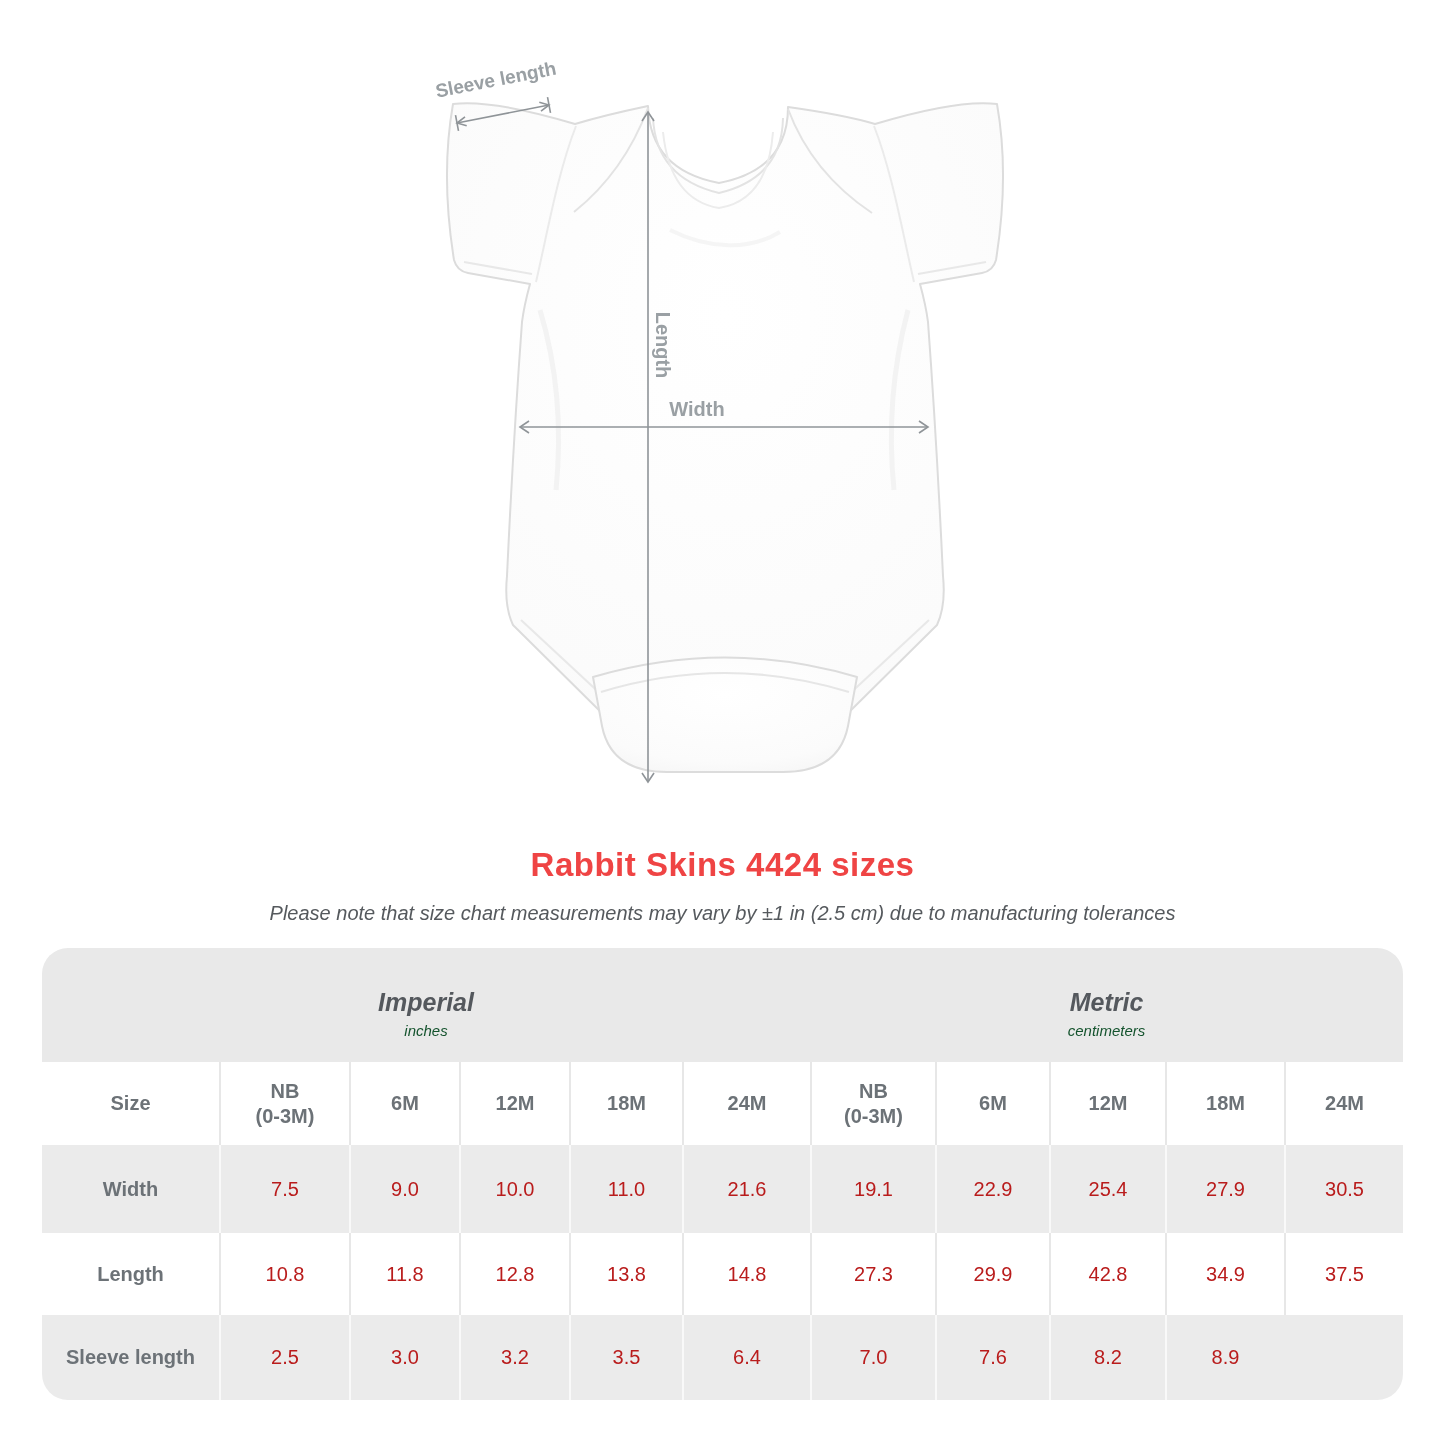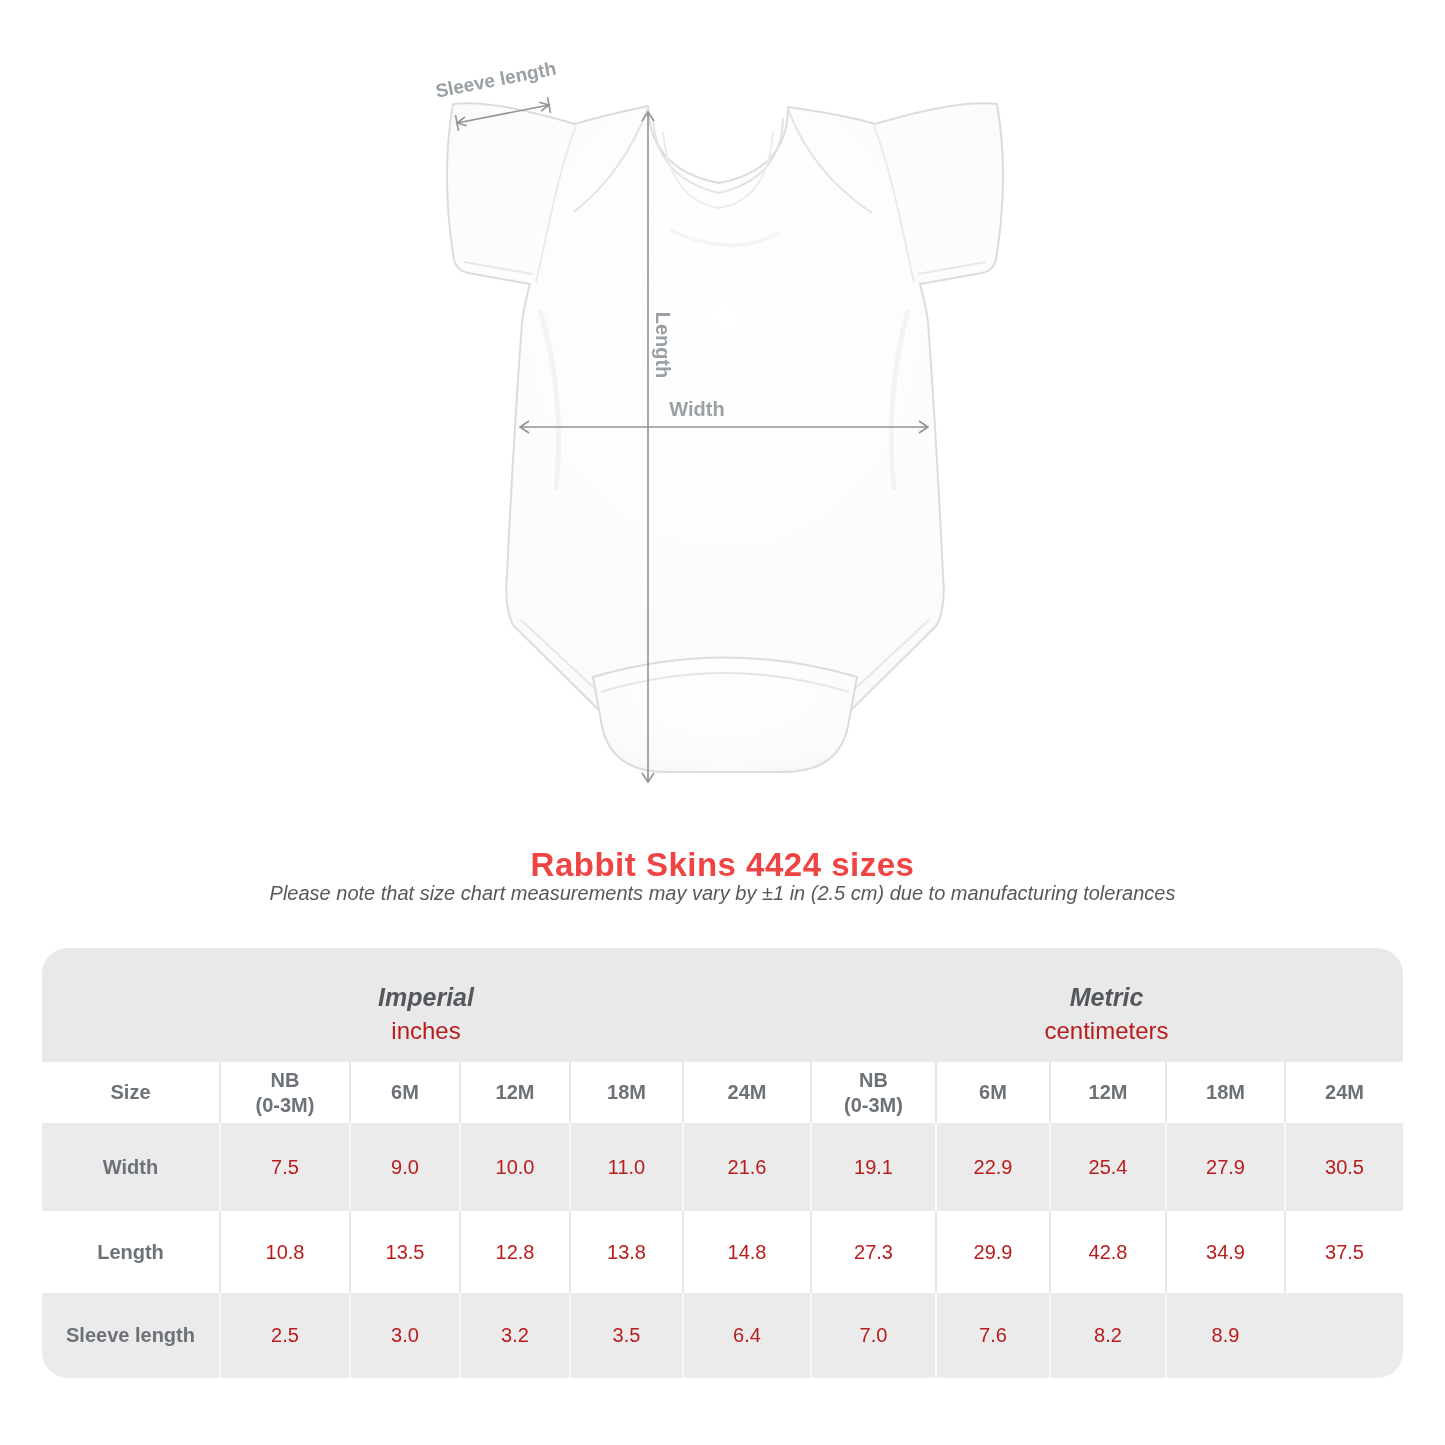--- a/index.html
+++ b/index.html
@@ -5,32 +5,32 @@
   html,body{margin:0;padding:0;background:#ffffff;}
   .page{position:relative;width:1445px;height:1445px;background:#ffffff;overflow:hidden;
         font-family:"Liberation Sans",sans-serif;}
 
   
   .figure{position:absolute;left:380px;top:60px;width:680px;height:740px;}
 
   
   .title{position:absolute;top:846px;left:0;width:100%;margin:0;text-align:center;
          font-size:33px;font-weight:bold;color:#ef4444;letter-spacing:.5px;}
-  .subtitle{position:absolute;top:882px;left:0;width:100%;margin:0;text-align:center;
+  .subtitle{position:absolute;top:902px;left:0;width:100%;margin:0;text-align:center;
          font-size:20px;font-style:italic;color:#55595d;}
 
   
   .size-table{position:absolute;left:42px;top:948px;width:1361px;border-radius:26px;overflow:hidden;}
   .band{display:grid;grid-template-columns:768px 1fr;height:114px;background:#e9e9e9;}
   .band-cell{display:flex;flex-direction:column;align-items:center;justify-content:center;gap:5px;padding-top:17px;}
   .group-name{font-size:25px;font-weight:bold;font-style:italic;color:#54585d;}
-  .group-unit{font-size:24px;color:#b91c1c;}
+  .group-unit{font-size:15px;font-style:italic;color:#14532d;}
 
   .trow{display:grid;grid-template-columns:177px 130px 110px 110px 113px 128px 125px 114px 116px 119px 1fr;}
-  .r-size{height:61px;background:#ffffff;}
+  .r-size{height:83px;background:#ffffff;}
   .r-gray{background:#ebebeb;}
   .r-white{background:#ffffff;}
   .r1{height:88px;} .r2{height:82px;} .r3{height:85px;}
   .cell{display:flex;align-items:center;justify-content:center;text-align:center;
         font-size:20px;color:#b91c1c;white-space:pre-line;line-height:1.25;}
   .cell.sep{border-left:2px solid #ededed;}
   .r-white .cell.sep{border-left-color:#e7e7e7;}
   .r-gray  .cell.sep{border-left-color:#f9f9f9;}
   .cell.hdr{font-weight:bold;color:#6c7277;}
 </style>
@@ -169,21 +169,21 @@
       <div class="cell sep">19.1</div>
       <div class="cell sep">22.9</div>
       <div class="cell sep">25.4</div>
       <div class="cell sep">27.9</div>
       <div class="cell sep">30.5</div>
     </div>
 
     <div class="trow r2 r-white">
       <div class="cell hdr">Length</div>
       <div class="cell sep">10.8</div>
-      <div class="cell sep">13.5</div>
+      <div class="cell sep">11.8</div>
       <div class="cell sep">12.8</div>
       <div class="cell sep">13.8</div>
       <div class="cell sep">14.8</div>
       <div class="cell sep">27.3</div>
       <div class="cell sep">29.9</div>
       <div class="cell sep">42.8</div>
       <div class="cell sep">34.9</div>
       <div class="cell sep">37.5</div>
     </div>
 

